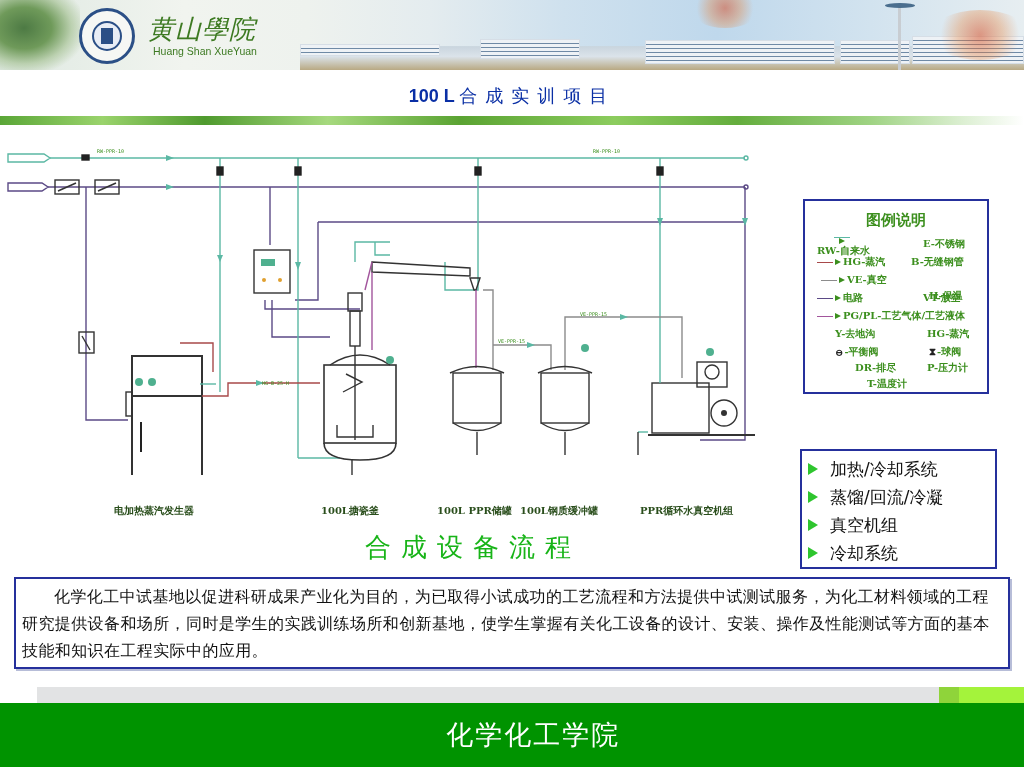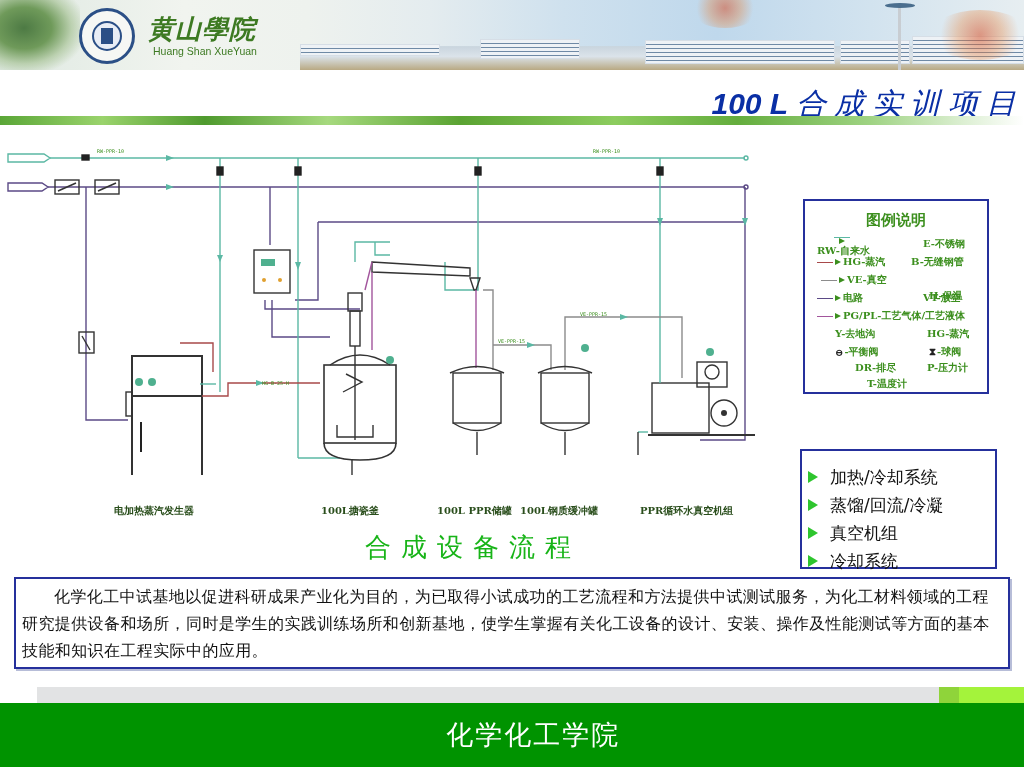--- a/index.html
+++ b/index.html
@@ -24,27 +24,27 @@
   .banner .tree-red { position: absolute; width: 70px; height: 40px; border-radius: 50%;
     background: radial-gradient(circle, rgba(214,80,40,0.55) 0%, rgba(230,130,60,0.35) 40%, rgba(255,255,255,0) 70%); }
   .banner .lamp { position: absolute; width: 3px; background: #c8cdd2; }
   .banner .lamp-top { position: absolute; width: 30px; height: 5px; border-radius: 50%; background: #4a6e8e; }
   .logo-circle {
     position: absolute; left: 79px; top: 8px; width: 56px; height: 56px; border-radius: 50%;
     border: 3px solid #2b4f86; background: #f6f7f4; display: flex; align-items: center; justify-content: center;
   }
   .logo-inner { width: 30px; height: 30px; border-radius: 50%; border: 2px solid #2b4f86; background: #e8edf5; position: relative; }
   .logo-inner::before { content: ""; position: absolute; left: 7px; top: 5px; width: 12px; height: 16px; background: #2b4f86; }
-  .logo-cn { position: absolute; left: 148px; top: 12px; font-family: "DejaVu Serif", serif; font-size: 26px; color: #3d7a22; letter-spacing: 1px; font-weight: bold; font-style: italic; }
+  .logo-cn { position: absolute; left: 148px; top: 12px; font-family: "DejaVu Serif", serif; font-size: 26px; color: #3d7a22; letter-spacing: 1px; font-weight: normal; font-style: italic; }
   .logo-en { position: absolute; left: 153px; top: 45px; font-family: "Liberation Sans", sans-serif; font-size: 10.5px; color: #3d7a22; }
 
   
   .title {
-    position: absolute; left: 0; top: 84px; width: 1024px; text-align: right;
-    font-family: "Liberation Sans", sans-serif; font-size: 30px; color: #0a2fa5; font-weight: bold; font-style: italic;
+    position: absolute; left: 0; top: 84px; width: 1024px; text-align: center;
+    font-family: "Liberation Sans", sans-serif; font-size: 18px; color: #0a2fa5; font-weight: bold;
   }
   .title .cn { font-family: "DejaVu Sans", sans-serif; font-weight: normal; letter-spacing: 8px; }
   .grass-bar {
     position: absolute; left: 0; top: 116px; width: 1024px; height: 9px;
     background: linear-gradient(90deg, #5aa637 0%, #9ad36c 10%, #4f9a2e 20%, #a6d97e 32%, #5aa332 45%, #8ccc5e 60%, #64ad3d 72%, #9fd383 85%, #dcefd2 94%, #ffffff 100%);
   }
 
   
   .diagram { position: absolute; left: 0; top: 135px; width: 790px; height: 340px; }
   .diagram svg { display: block; }
@@ -60,21 +60,21 @@
     border: 2px solid #25309c; background: #ffffff;
   }
   .legend-title { text-align: center; margin-top: 10px; font-family: "DejaVu Serif", serif; font-size: 15px; font-weight: bold; color: #3c8f1e; }
   .legend-row { position: absolute; font-family: "DejaVu Serif", serif; font-size: 10px; font-weight: bold; color: #3c8f1e; white-space: nowrap; display: flex; align-items: center; }
   .legend-line { display: inline-block; width: 16px; height: 1px; margin-right: 2px; }
   .legend-arrow { display: inline-block; width: 0; height: 0; border-top: 3px solid transparent; border-bottom: 3px solid transparent; border-left: 6px solid #3c8f1e; margin-right: 2px; }
 
   
   .systems {
     position: absolute; left: 800px; top: 449px; width: 197px; height: 120px;
-    border: 2px solid #25309c; background: #ffffff; padding: 12px 0 0 4px;
+    border: 2px solid #25309c; background: #ffffff; padding: 4px 0 0 4px;
   }
   .sys-item { display: flex; align-items: center; height: 28px; font-size: 17px; color: #111111; }
   .sys-bullet { width: 0; height: 0; border-top: 6px solid transparent; border-bottom: 6px solid transparent; border-left: 10px solid #2ec52e; margin-right: 12px; margin-left: 2px; }
 
   
   .desc {
     position: absolute; left: 14px; top: 577px; width: 996px; height: 92px;
     border: 2px solid #25309c; box-shadow: 2px 2px 0 #b7bdd8; background: #ffffff;
     padding: 4px 6px 0 6px; font-family: "DejaVu Serif", serif; font-size: 16px; line-height: 27px; color: #111111;
     text-indent: 2em; letter-spacing: 0.4px;

